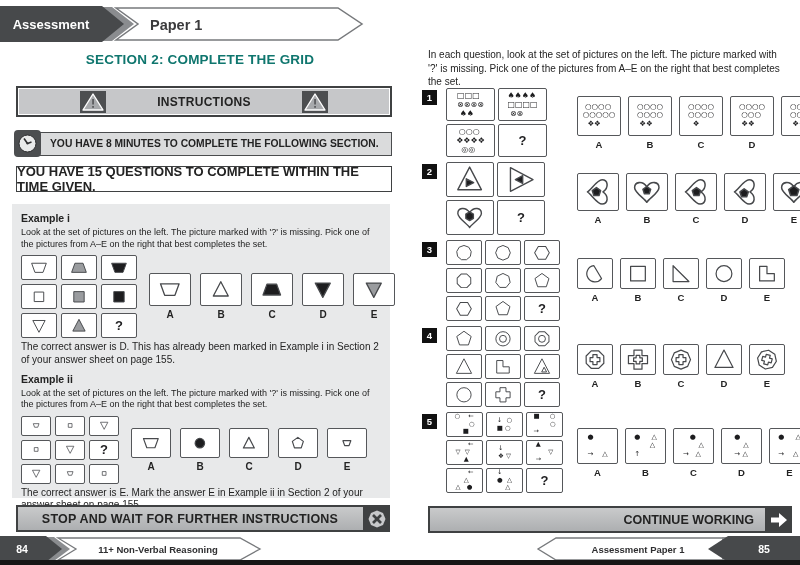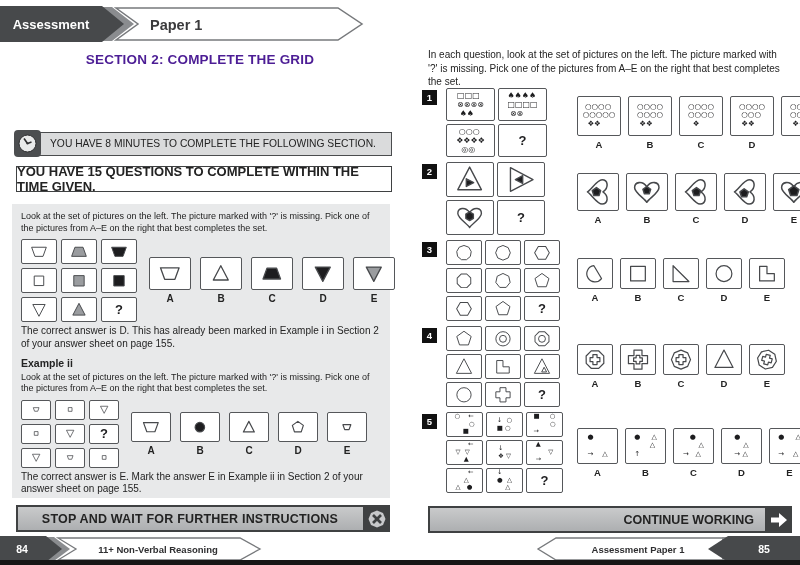--- a/index.html
+++ b/index.html
@@ -4,29 +4,29 @@
 <style>
   html,body{margin:0;padding:0;}
   body{width:800px;height:565px;font-family:"Liberation Sans",sans-serif;color:#232323;background:#fff;}
   .spread{position:relative;width:800px;height:565px;background:#fff;overflow:hidden;}
   .bottom-edge{position:absolute;left:0;bottom:0;width:800px;height:5px;background:#161616;}
   .page{position:absolute;top:0;width:400px;height:480px;}
   .page.left{left:0;} .page.right{left:400px;}
 
   
   .banner{position:absolute;left:0;top:6px;}
-  .sec-title{position:absolute;top:52px;left:0;width:100%;text-align:center;font-weight:bold;font-size:13.5px;letter-spacing:.2px;color:#4c1d95;}
+  .sec-title{position:absolute;top:52px;left:0;width:100%;text-align:center;font-weight:bold;font-size:13.5px;letter-spacing:.2px;color:#0f766e;}
   .bar{box-sizing:border-box;position:absolute;border:2px solid #3f4142;}
   .instr{left:16px;top:86px;width:376px;height:31px;background:#c6c7c9;box-shadow:inset 0 0 0 1px #fff;display:flex;align-items:center;justify-content:center;}
   .instr-label{font-weight:bold;font-size:12px;letter-spacing:.3px;color:#232323;}
   .warn{position:absolute;top:3px;width:26px;height:22px;}
   .warn.w1{left:62px;} .warn.w2{right:62px;}
   .timerrow{position:absolute;left:14px;top:130px;width:378px;height:27px;display:flex;align-items:center;}
   .clockbox{width:27px;height:27px;flex:0 0 27px;z-index:2;}
-  .timerbar{box-sizing:border-box;margin-left:-2px;flex:1;height:24px;background:#dadbdc;border:1.5px solid #4a4c4e;display:flex;align-items:center;padding-left:10px;font-weight:normal;font-size:10.3px;color:#232323;}
+  .timerbar{box-sizing:border-box;margin-left:-2px;flex:1;height:24px;background:#dadbdc;border:1.5px solid #4a4c4e;display:flex;align-items:center;padding-left:10px;font-weight:bold;font-size:10.3px;color:#232323;}
   .quota{left:16px;top:166px;width:376px;height:26px;background:#fff;border-width:1.5px;display:flex;align-items:center;justify-content:center;font-weight:bold;font-size:13px;}
   .panel{position:absolute;left:12px;top:204px;width:378px;height:294px;background:#e8e9ea;box-sizing:border-box;padding:7px 9px;}
   .ex-title{font-weight:bold;font-size:10.5px;margin:1px 0 3px;}
   .ex-intro{font-size:9px;line-height:1.28;margin-bottom:5px;}
   .ex-row{display:flex;align-items:center;gap:12px;margin-bottom:3px;}
   .ex-answer{font-size:10px;line-height:1.28;margin:2px 0 6px;}
   b{font-weight:normal;}
 
   
   .pgrid{display:grid;gap:4px;}
@@ -76,37 +76,53 @@
     <svg class="banner" width="372" height="36">
       <polygon points="116,2 338,2 362,18 338,34 116,34 138,18" fill="#fff" stroke="#77797c" stroke-width="1.5"></polygon>
       <polygon points="0,1 112,1 134,18 112,35 0,35" fill="#8a8c8f"></polygon>
       <polygon points="0,0 102,0 124,18 102,36 0,36" fill="#47494b"></polygon>
       <text x="51" y="23" text-anchor="middle" font-size="13" font-weight="bold" fill="#fff">Assessment</text>
       <text x="150" y="23.5" font-size="14.5" font-weight="bold" fill="#3a3a3c">Paper 1</text>
     </svg>
 
     <div class="sec-title">SECTION 2: COMPLETE THE GRID</div>
 
+    <div class="bar instr">
+      <svg class="warn w1" viewBox="0 0 26 22">
+        <rect x="0" y="0" width="26" height="22" fill="#4c4e50"></rect>
+        <polygon points="13,3 23,19 3,19" fill="#a7a9ac" stroke="#fff" stroke-width="1.4" stroke-linejoin="round"></polygon>
+        <rect x="12.3" y="8" width="1.5" height="5.5" fill="#4c4e50"></rect>
+          <rect x="12.3" y="15" width="1.5" height="1.8" fill="#4c4e50"></rect>
+      </svg>
+      <span class="instr-label">INSTRUCTIONS</span>
+      <svg class="warn w2" viewBox="0 0 26 22">
+        <rect x="0" y="0" width="26" height="22" fill="#4c4e50"></rect>
+        <polygon points="13,3 23,19 3,19" fill="#a7a9ac" stroke="#fff" stroke-width="1.4" stroke-linejoin="round"></polygon>
+        <rect x="12.3" y="8" width="1.5" height="5.5" fill="#4c4e50"></rect>
+          <rect x="12.3" y="15" width="1.5" height="1.8" fill="#4c4e50"></rect>
+      </svg>
+    </div>
 
     <div class="timerrow">
       <svg class="clockbox" viewBox="0 0 27 27">
         <rect x="0" y="0" width="27" height="27" rx="4" fill="#4c4e50"></rect>
         <circle cx="13.5" cy="13.5" r="8.5" fill="#e9eaea" stroke="#2e2e30" stroke-width="1"></circle>
         <line x1="13.5" y1="13.5" x2="10" y2="8.5" stroke="#2e2e30" stroke-width="1.6"></line>
         <line x1="13.5" y1="13.5" x2="17.5" y2="12" stroke="#2e2e30" stroke-width="1.4"></line>
         <circle cx="13.5" cy="13.5" r="1.1" fill="#2e2e30"></circle>
       </svg>
       <div class="timerbar">YOU HAVE 8 MINUTES TO COMPLETE THE FOLLOWING SECTION.</div>
     </div>
 
     <div class="bar quota">YOU HAVE 15 QUESTIONS TO COMPLETE WITHIN THE TIME GIVEN.</div>
 
     <div class="panel">
 
       <div>
+        <div class="ex-title">Example i</div>
         <div class="ex-intro"><span>Look at the set of pictures on the left. The picture marked with '?' is missing. Pick one of the pictures from A–E on the right that </span><b>best</b><span> completes the set.</span></div>
         <div class="ex-row">
           <div class="pgrid exi-grid" style="grid-template-columns: repeat(3, var(--cw));">
               <div class="pcell">
                 <svg viewBox="0 0 100 100">
                   <g transform="translate(50 50) rotate(0)">
                     <polygon points="-34,-21.08 34,-21.08 18.700000000000003,21.08 -18.700000000000003,21.08" fill="none" stroke="#47494c" stroke-width="4.50" stroke-linejoin="round"></polygon>
                   </g>
                 </svg>
               </div>

